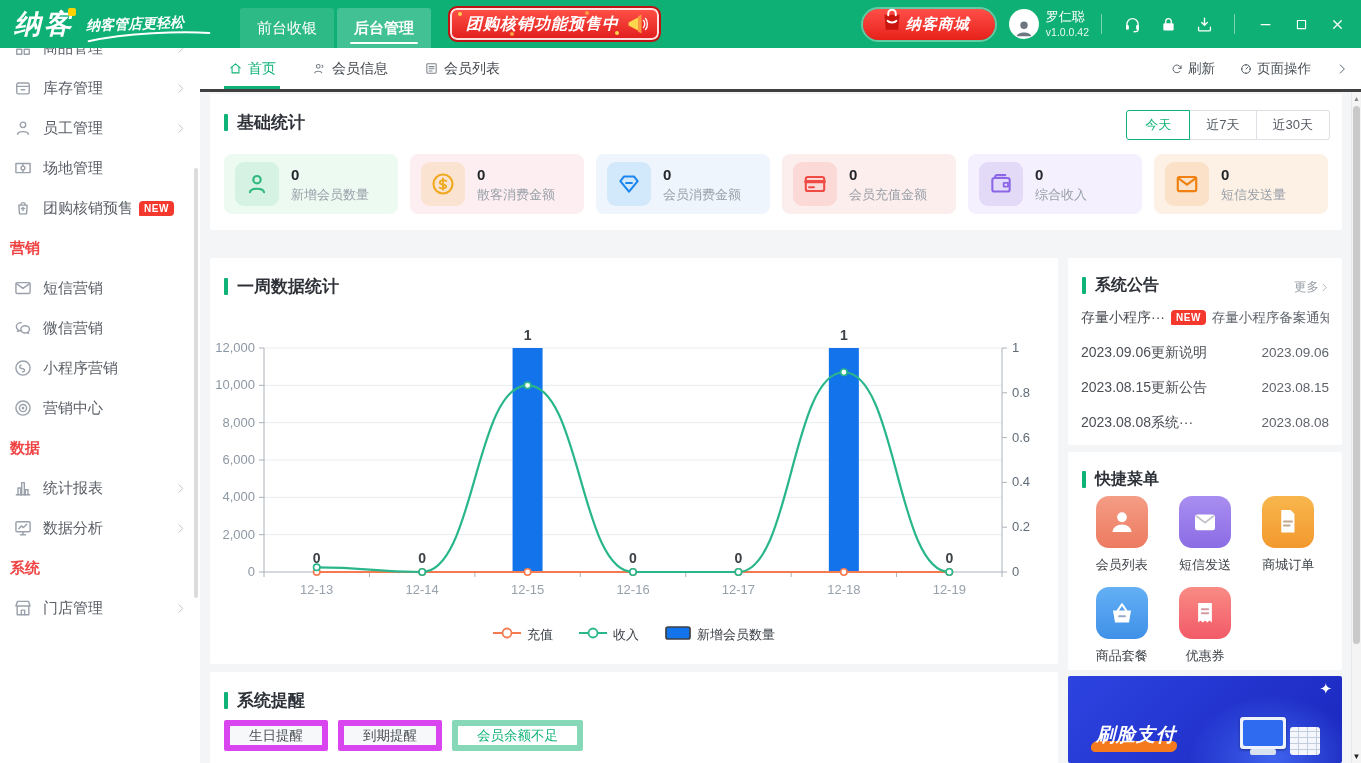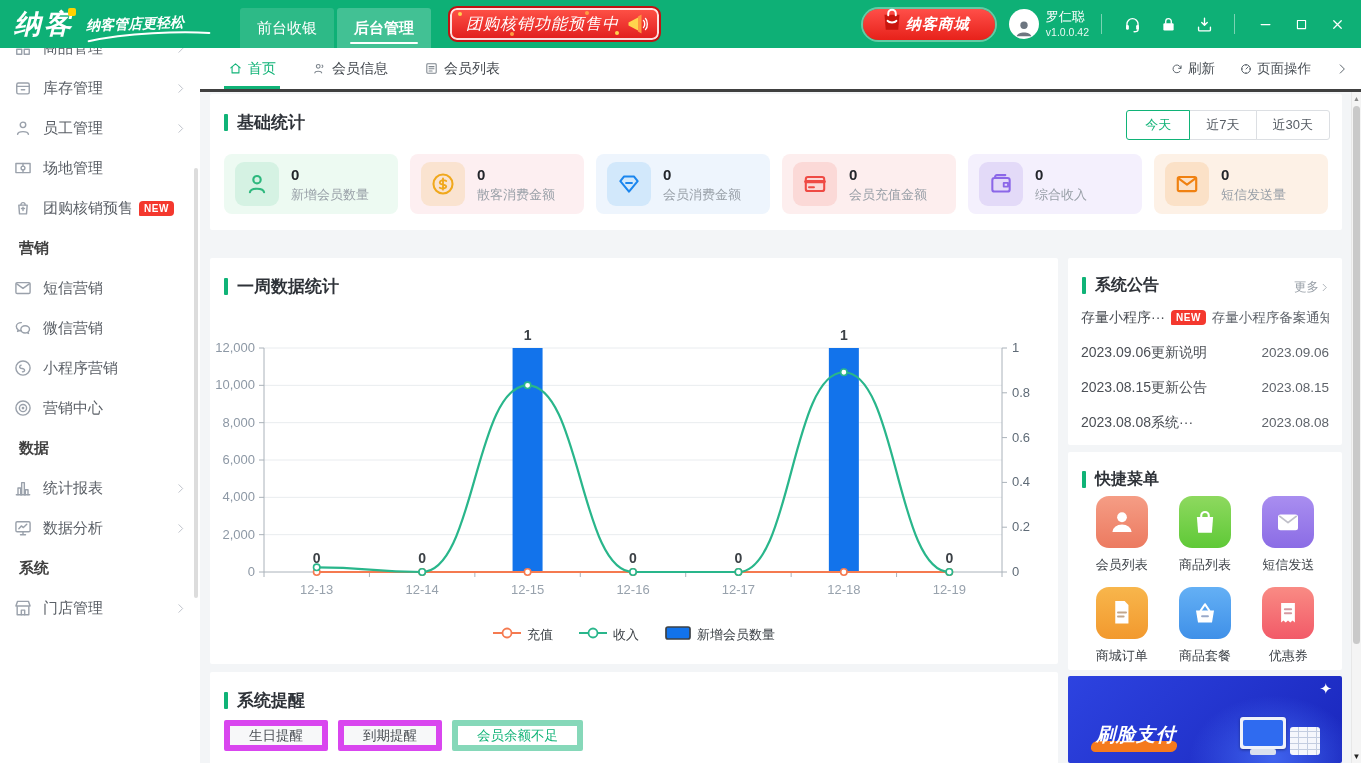--- a/index.html
+++ b/index.html
@@ -12,21 +12,21 @@
 
 .header{position:absolute;left:0;top:0;right:0;height:48px;background:#0eb076;display:flex;align-items:center;color:#fff;z-index:30}
 .logo{margin-left:14px;font-size:27px;font-weight:900;letter-spacing:3px;position:relative;font-style:italic}
 .logo i{position:absolute;right:-2px;top:2px;width:8px;height:8px;background:#ffd100;border-radius:2px}
 .slogan{margin-left:12px;width:128px;position:relative;font-size:14px;font-style:italic;font-weight:bold;transform:rotate(-2deg);white-space:nowrap}
 .slogan svg{position:absolute;left:0;bottom:-8px;width:125px;height:10px}
 .nav-tabs{display:flex;align-self:flex-end;margin-left:26px;height:40px}
 .nav-tab{width:94px;display:flex;align-items:center;justify-content:center;font-size:15px;background:rgba(255,255,255,.13);margin-right:3px;border-radius:3px 3px 0 0;position:relative;cursor:pointer}
 .nav-tab.active{background:rgba(255,255,255,.22);font-weight:bold}
 .nav-tab.active::after{content:"";position:absolute;left:13px;right:13px;bottom:4px;height:2.5px;background:#fff;border-radius:2px}
-.promo{margin-left:14px;height:36px;padding:0 10px 0 16px;display:flex;align-items:center;background:linear-gradient(180deg,#ff5348,#e01c1c);border:2px solid #c01212;box-shadow:inset 0 0 0 2px rgba(255,255,255,.85);border-radius:9px;font-size:16px;font-weight:400;font-style:italic;letter-spacing:1px;position:relative;cursor:pointer}
+.promo{margin-left:14px;height:36px;padding:0 10px 0 16px;display:flex;align-items:center;background:linear-gradient(180deg,#ff5348,#e01c1c);border:2px solid #c01212;box-shadow:inset 0 0 0 2px rgba(255,255,255,.85);border-radius:9px;font-size:16px;font-weight:700;font-style:italic;letter-spacing:1px;position:relative;cursor:pointer}
 .promo .icon{width:24px;height:24px;margin-left:6px}
 .promo b{position:absolute;width:4px;height:4px;border-radius:50%;background:#ffd34d}
 .mall{margin-left:auto;height:31px;width:132px;border-radius:16px;background:linear-gradient(180deg,#ff4f49,#e7211a);box-shadow:0 0 0 2px rgba(255,255,255,.35);display:flex;align-items:center;justify-content:center;font-weight:bold;font-size:15px;position:relative;cursor:pointer}
 .mall .icon{position:absolute;left:-4px;top:-5px;width:30px;height:30px;color:#ffe9e7}
 .mall span{margin-left:18px;letter-spacing:1px;font-style:italic}
 .avatar{width:30px;height:30px;border-radius:50%;background:#fff;margin-left:14px;display:flex;align-items:flex-end;justify-content:center;overflow:hidden;cursor:pointer}
 .avatar svg{width:22px;height:22px;fill:#6d7680;stroke:none}
 .uinfo{margin-left:7px;line-height:1.25}
 .uname{font-size:13px}
 .uver{font-size:10.5px;opacity:.9}
@@ -36,21 +36,21 @@
 .winbtn .icon{width:15px;height:15px}
 .winbtn:last-child{margin-right:6px}
 
 
 .sidebar{position:absolute;left:0;top:48px;width:200px;bottom:0;background:#fff;overflow:hidden;z-index:10}
 .menu{margin-top:-20px}
 .m-item{height:40px;display:flex;align-items:center;padding:0 13px;cursor:pointer;color:#5b6067;font-size:15px}
 .m-item .icon{width:20px;height:20px;color:#9aa1ab}
 .m-item .lab{margin-left:10px}
 .m-item .arr{margin-left:auto;width:13px;height:13px;color:#b9bec6}
-.m-sec{height:40px;display:flex;align-items:center;padding-left:19px;font-size:15px;font-weight:bold;color:#404040}
+.m-sec{height:40px;display:flex;align-items:center;padding-left:10px;font-size:15px;font-weight:bold;color:#ef4444}
 .badge-new{margin-left:6px;background:#f4382e;color:#fff;font-size:10px;font-weight:bold;padding:2px 5px;border-radius:4px 4px 4px 1px;letter-spacing:.5px}
 .side-thumb{position:absolute;right:2px;top:120px;width:4px;height:430px;background:#dcdcdc;border-radius:2px;cursor:pointer}
 
 
 .tabbar{position:absolute;left:200px;top:48px;right:0;height:44px;background:#fff;border-bottom:3px solid #404040;display:flex;align-items:stretch;padding-left:28px;z-index:20}
 .ptab{display:flex;align-items:center;gap:5px;font-size:14px;color:#43484e;margin-right:36px;position:relative;cursor:pointer}
 .ptab .icon{width:15px;height:15px;color:#7d858d}
 .ptab.active{color:#10b377}
 .ptab.active .icon{color:#10b377}
 .ptab.active::after{content:"";position:absolute;left:-4px;right:-4px;bottom:0;height:3px;background:#10b377}
@@ -705,31 +705,20 @@
               <span class="icon ">
                 <svg viewBox="0 0 24 24">
                   <circle cx="12" cy="8.2" r="3.9"></circle>
                   <path d="M4.3 20a7.7 6 0 0 1 15.4 0z"></path>
                 </svg>
               </span>
             </div>
             <div class="qlabel">会员列表</div>
           </div>
           <div class="qitem">
-            <div class="qtile" style="background:linear-gradient(180deg,#8ed95f,#5fc937)">
-              <span class="icon ">
-                <svg viewBox="0 0 24 24">
-                  <path d="M5.5 8h13l-1 12.5h-11L5.5 8z"></path>
-                  <path d="M9 10V7a3 3 0 0 1 6 0v3" fill="none" stroke="#fff" stroke-width="1.7"></path>
-                </svg>
-              </span>
-            </div>
-            <div class="qlabel">商品列表</div>
-          </div>
-          <div class="qitem">
             <div class="qtile" style="background:linear-gradient(180deg,#a98ef0,#8b6ce5)">
               <span class="icon ">
                 <svg viewBox="0 0 24 24">
                   <rect x="4" y="6" width="16" height="12.5" rx="2"></rect>
                   <path d="M5.5 7.5l6.5 5 6.5-5" fill="none" stroke="rgba(0,0,40,.25)" stroke-width="1.5"></path>
                 </svg>
               </span>
             </div>
             <div class="qlabel">短信发送</div>
           </div>

